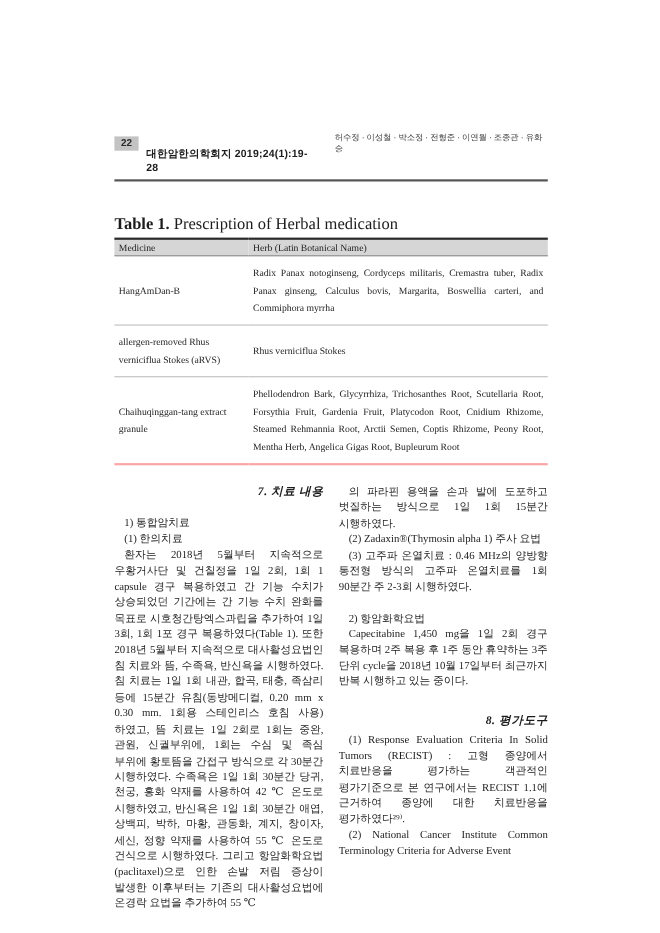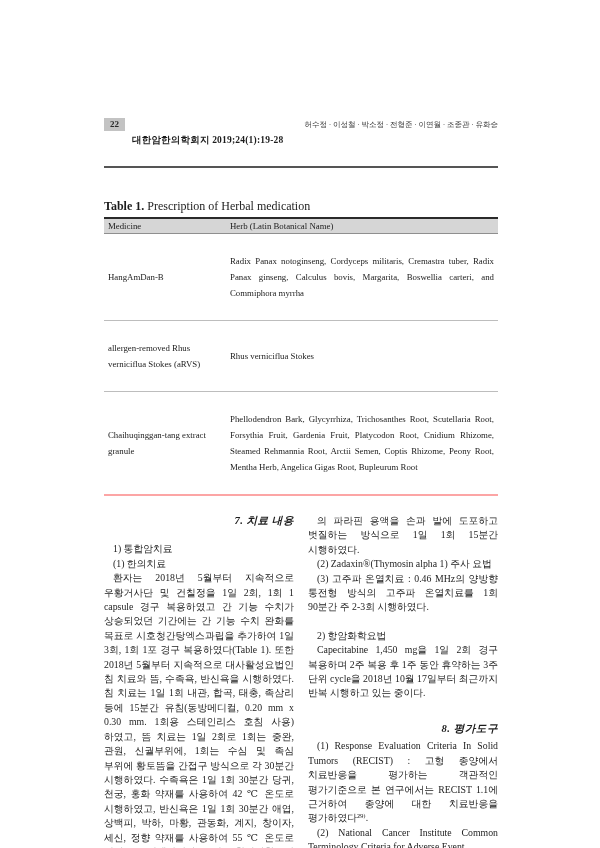--- a/index.html
+++ b/index.html
@@ -6,45 +6,45 @@
   .page{
     position:relative;width:600px;height:848px;background:#ffffff;
     font-family:"Liberation Serif","DejaVu Serif",serif;color:#1c1c1c;
     overflow:hidden;
   }
   .content{position:absolute;left:104px;top:102px;width:394px;}
 
   
   .header{
     display:flex;align-items:center;justify-content:space-between;
-    padding-bottom:19px;border-bottom:2px solid #555555;
-    font-family:Liberation Serif, serif;
+    padding-bottom:5px;border-bottom:2px solid #555555;
+    font-family:Liberation Sans, sans-serif;
   }
   .header-left{display:flex;align-items:center;gap:7px;}
   .page-num{
     background:#c3c3c3;color:#2a2a2a;font-size:9px;font-weight:bold;
     padding:1px 6px;line-height:11px;
   }
   .journal-title{font-size:9.5px;font-weight:bold;letter-spacing:0.2px;margin-top:32px;}
   .authors{font-size:7.6px;color:#3a3a3a;letter-spacing:-0.1px;margin-left:16px;}
 
   
-  .table-caption{margin-top:31px;font-size:12px;}
+  .table-caption{margin-top:31px;font-size:15px;}
   .table-caption b{font-weight:bold;}
   table.herb{
     width:100%;border-collapse:collapse;margin-top:3px;
     border-top:2px solid #2a2a2a;border-bottom:2px solid #fca5a5;
     font-size:8.8px;
   }
   table.herb th{
     background:#d6d6d6;font-weight:normal;text-align:left;
     padding:2px 4px;border-bottom:1px solid #8f8f8f;font-size:8.8px;
   }
   table.herb td{
-    padding:19px 4px;vertical-align:middle;line-height:16px;
+    padding:7px 4px;vertical-align:middle;line-height:16px;
   }
   table.herb tbody tr{border-bottom:1px solid #bdbdbd;}
   table.herb tbody tr:last-child{border-bottom:none;}
   col.c-med{width:122px;}
   td.herb-cell{text-align:justify;}
 
   
   .columns{display:flex;gap:14px;margin-top:18px;}
   .col{width:190px;font-size:9.8px;line-height:14.4px;text-align:justify;
        word-break:keep-all;}

